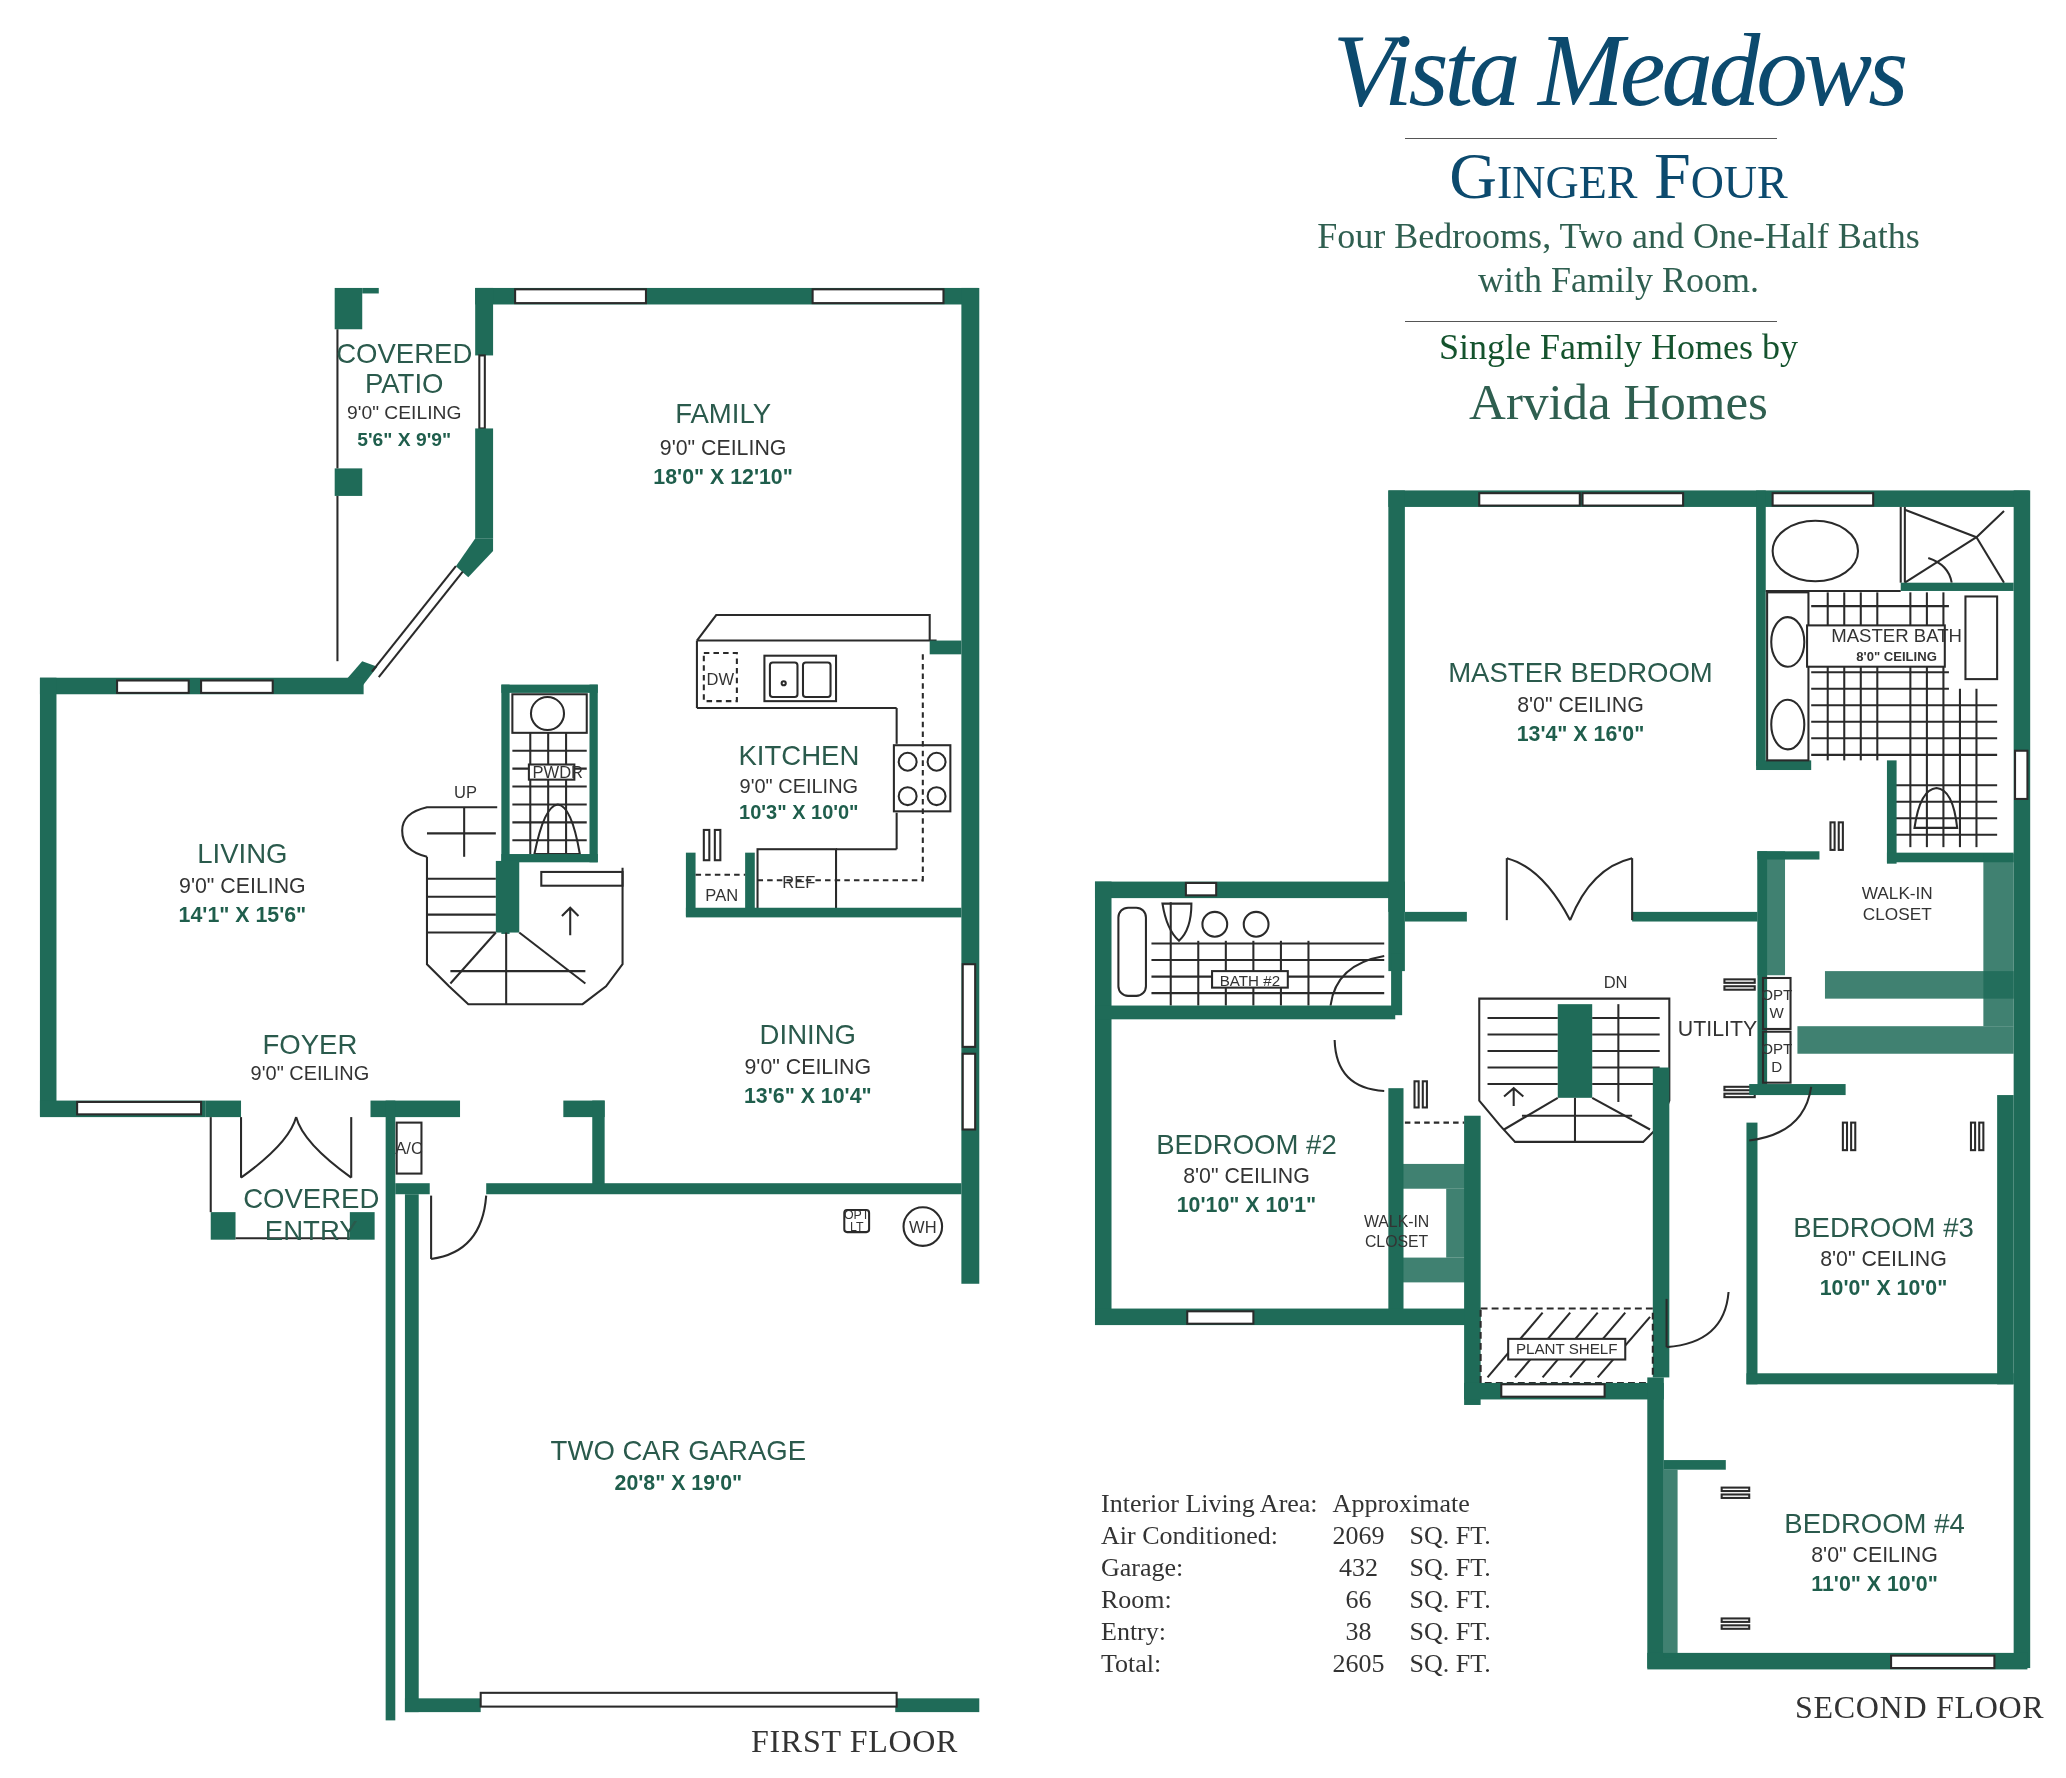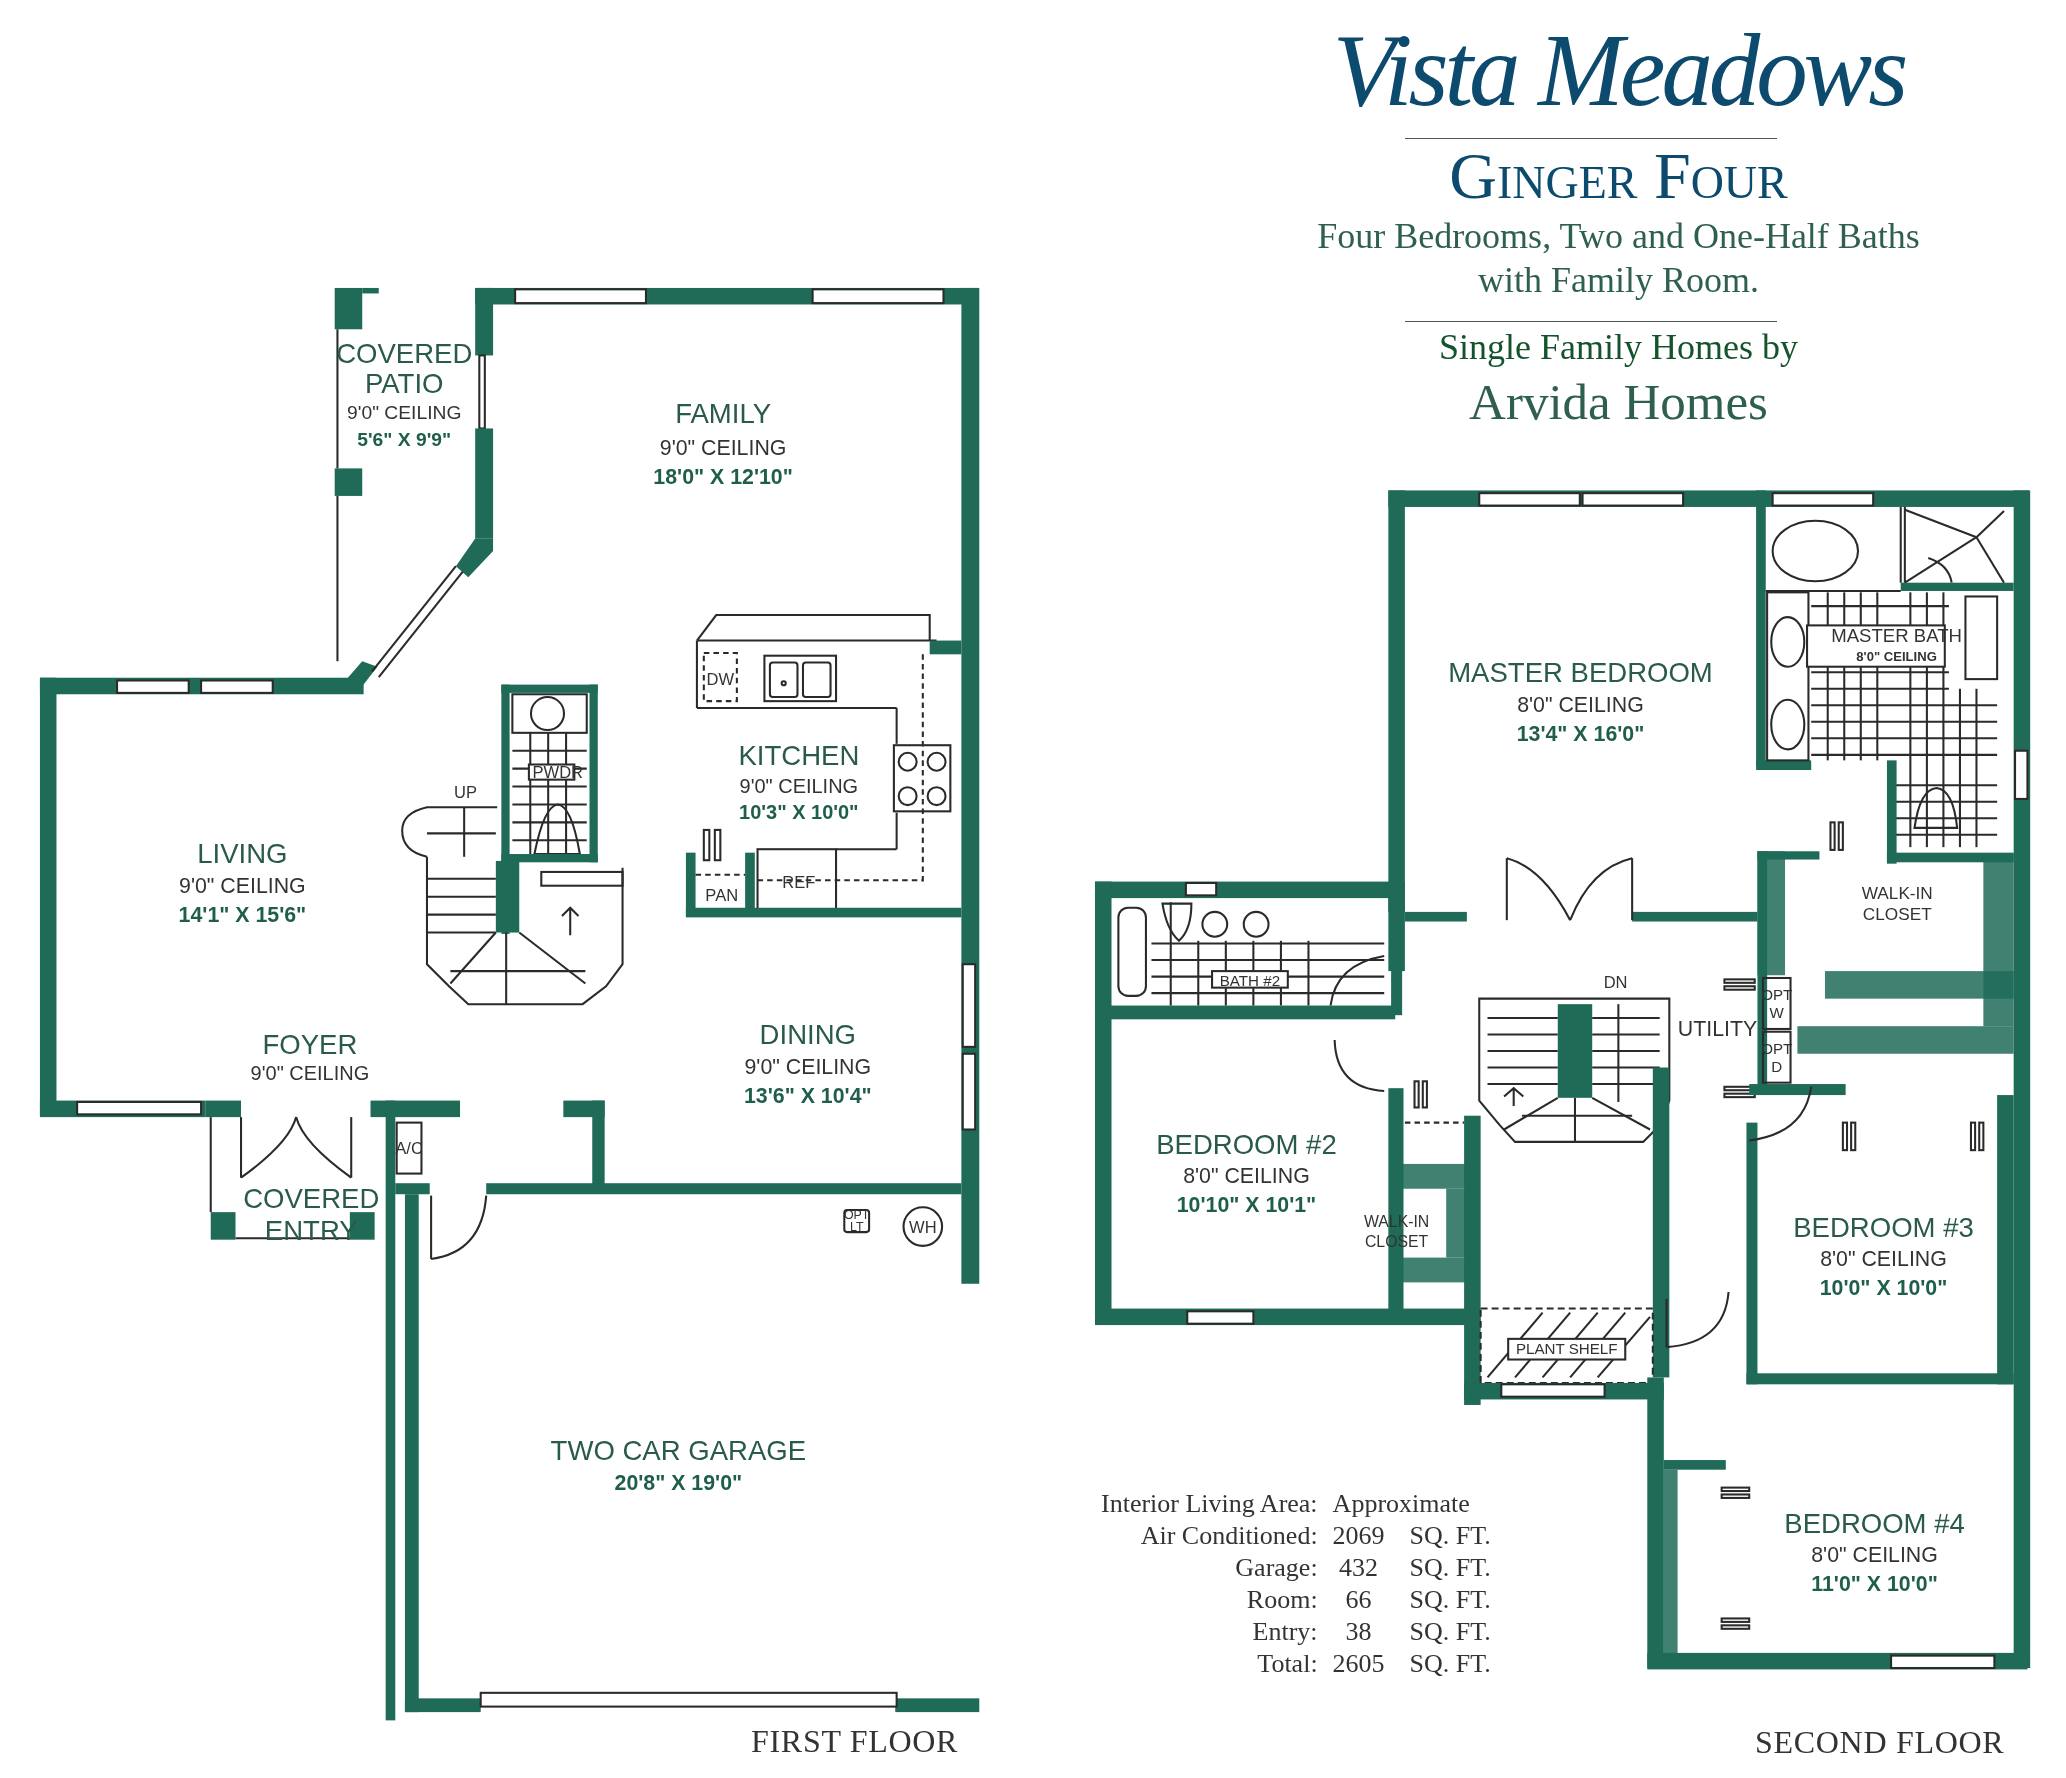--- a/index.html
+++ b/index.html
@@ -16,21 +16,21 @@
   .brand{top:19px;font-size:103px;font-style:italic;letter-spacing:-4.1px;line-height:1;}
   .rule{position:absolute;left:1405px;width:372px;height:1.4px;background:#555;}
   .model{top:143px;font-size:66px;font-variant:small-caps;line-height:1;}
   .desc{top:214px;font-size:36px;line-height:44px;color:#2f5f50;}
   .by{top:329px;font-size:36px;color:#14532d;line-height:1;}
   .builder{top:377px;font-size:51px;color:#2f5f50;line-height:1;}
   .floor-label{position:absolute;font-family:"Liberation Serif",serif;font-size:32px;color:#333;letter-spacing:0.7px;}
   .area{position:absolute;left:1101px;top:1488px;font-family:"Liberation Serif",serif;font-size:26px;color:#333;}
   .area table{border-collapse:collapse;}
   .area td{padding:0 0 0 0;line-height:32px;white-space:nowrap;}
-  .area td.lbl{text-align:right;padding-right:15px;}
+  .area td.lbl{text-align:left;padding-right:15px;}
   .area td.val{text-align:center;padding-right:25px;}
 </style>
 </head>
 <body>
 
 <div class="hdr brand">Vista Meadows</div>
 <div class="rule" style="top:138px;"></div>
 <div class="hdr model">Ginger Four</div>
 <div class="hdr desc">
   <div>Four Bedrooms, Two and One-Half Baths</div>
@@ -408,21 +408,21 @@
     <text class="room-ceil" x="2735" y="1838">8'0" CEILING</text>
     <text class="room-dim" x="2735" y="1880">10'0" X 10'0"</text>
 
     <text class="room-name" x="2722" y="2226">BEDROOM #4</text>
     <text class="room-ceil" x="2722" y="2268">8'0" CEILING</text>
     <text class="room-dim" x="2722" y="2310">11'0" X 10'0"</text>
   </g>
 </svg>
 
 <div class="floor-label" style="left:751px;top:1723px;">FIRST FLOOR</div>
-<div class="floor-label" style="left:1755px;top:1689px;margin-top:35px;">SECOND FLOOR</div>
+<div class="floor-label" style="left:1795px;top:1689px;">SECOND FLOOR</div>
 
 <div class="area">
   <table>
     <tbody>
         <tr>
       <td class="lbl">Interior Living Area:</td>
       <td colspan="2">Approximate</td>
     </tr>
     <tr>
       <td class="lbl">Air Conditioned:</td>

